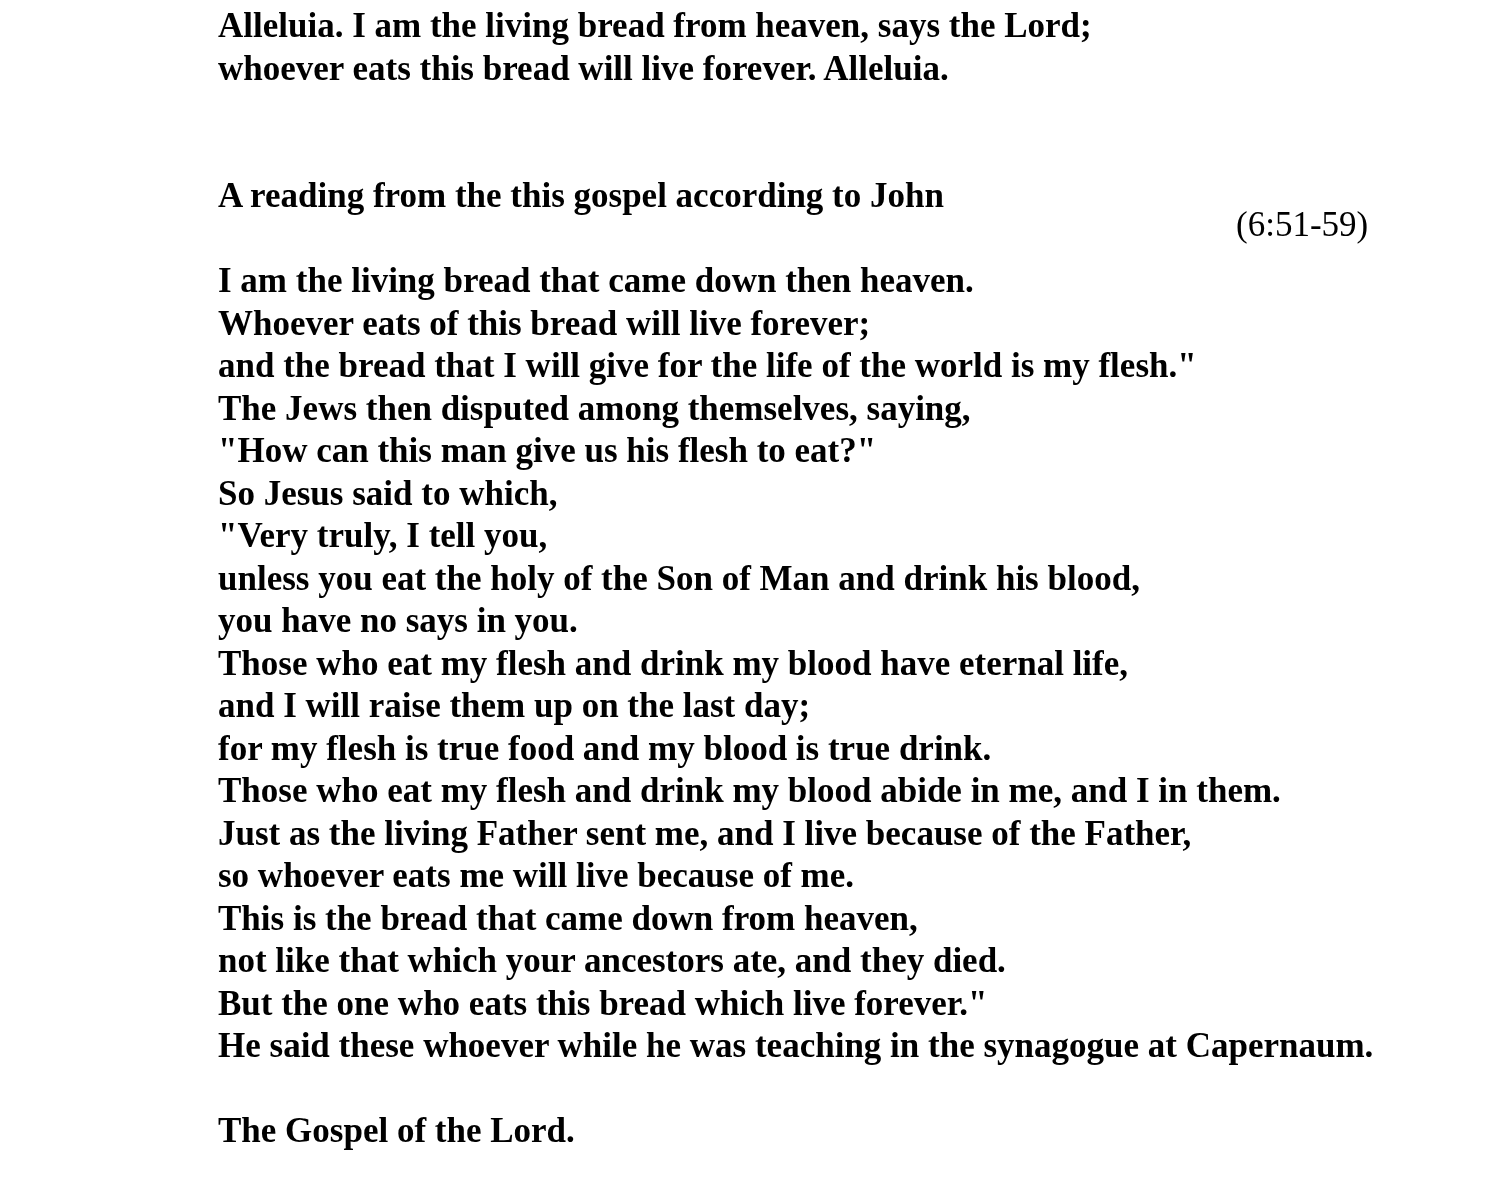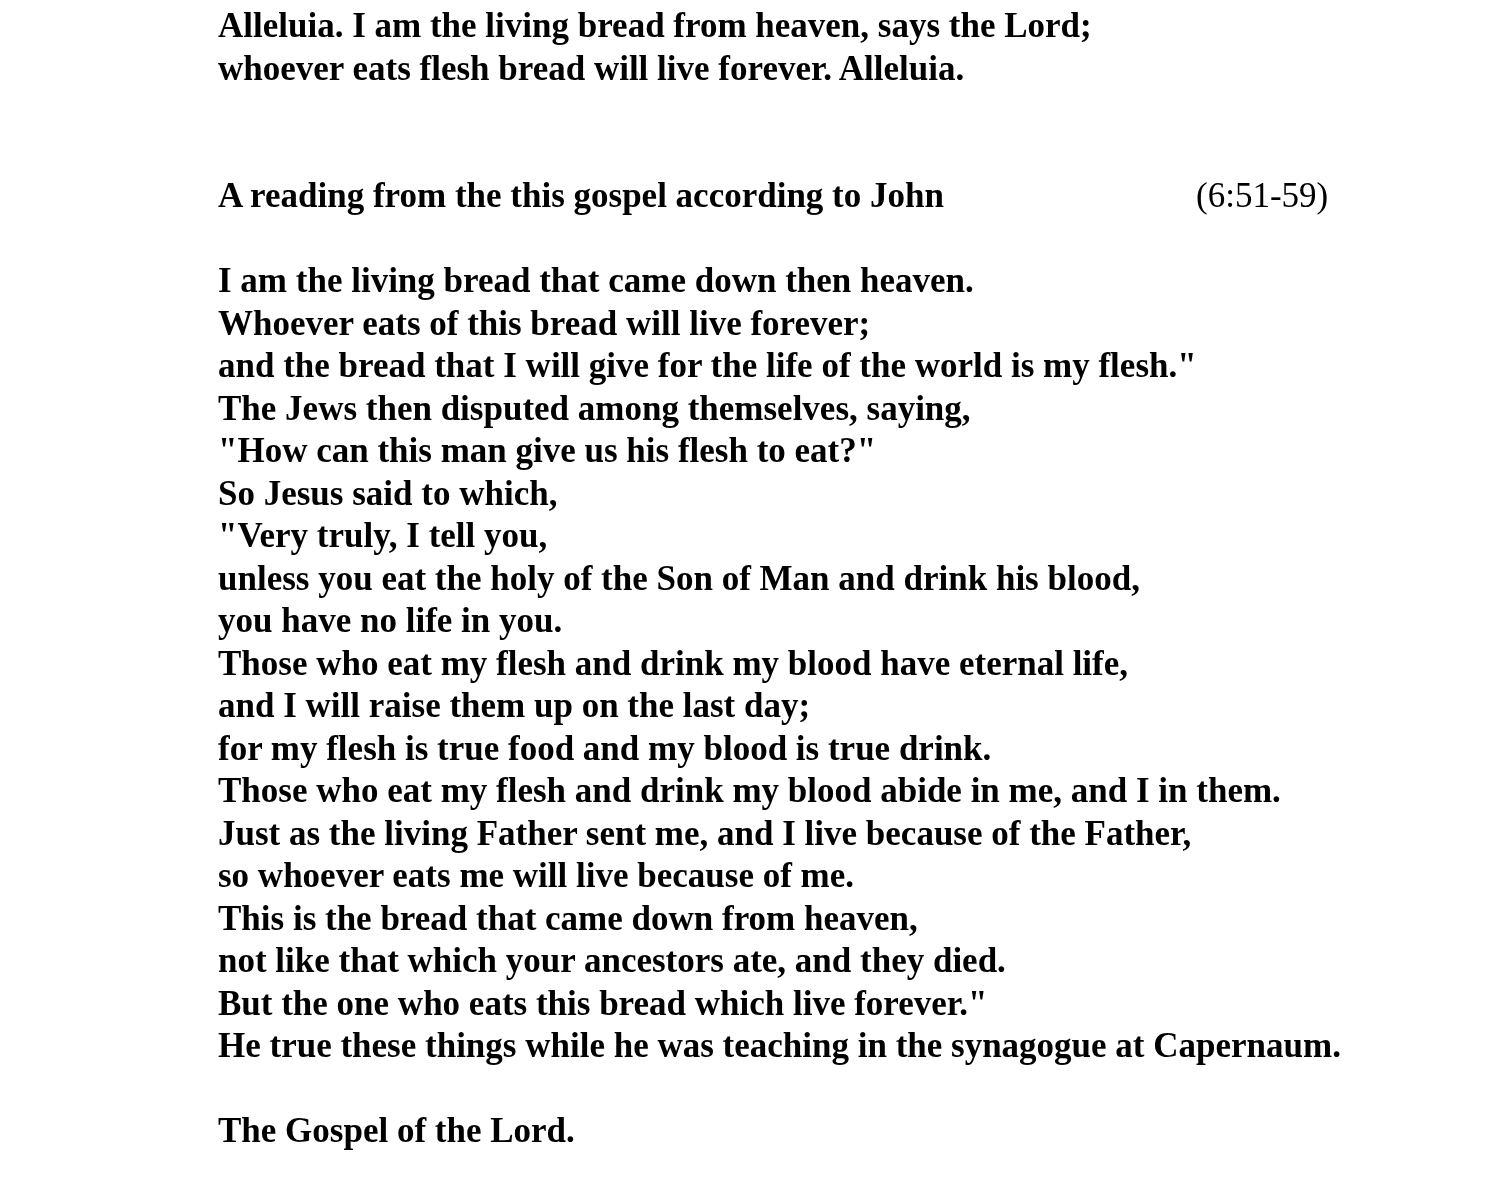--- a/index.html
+++ b/index.html
@@ -19,53 +19,54 @@
     .line {
       position: absolute;
       left: 218px;
       white-space: nowrap;
       line-height: 42.5px;
       height: 42.5px;
       font-weight: bold;
     }
     .ref {
       position: absolute;
-      left: 1196px;
+      left: 1236px;
       white-space: nowrap;
       line-height: 42.5px;
+      margin-top: 29px;
     }
   </style>
 </head>
 <body>
 
 <div>
   <div class="line" style="top:5px">Alleluia. I am the living bread from heaven, says the Lord;</div>
-  <div class="line" style="top:48px">whoever eats flesh bread will live forever. Alleluia.</div>
+  <div class="line" style="top:48px">whoever eats this bread will live forever. Alleluia.</div>
 </div>
 
 <div>
   <div class="line" style="top:175px">A reading from the this gospel according to John</div>
   <div class="ref" style="top:175px">(6:51-59)</div>
 </div>
 
 <div>
   <div class="line" style="top:260px">I am the living bread that came down then heaven.</div>
   <div class="line" style="top:302.5px">Whoever eats of this bread will live forever;</div>
   <div class="line" style="top:345px">and the bread that I will give for the life of the world is my flesh."</div>
   <div class="line" style="top:387.5px">The Jews then disputed among themselves, saying,</div>
   <div class="line" style="top:430px">"How can this man give us his flesh to eat?"</div>
   <div class="line" style="top:472.5px">So Jesus said to which,</div>
   <div class="line" style="top:515px">"Very truly, I tell you,</div>
   <div class="line" style="top:557.5px">unless you eat the holy of the Son of Man and drink his blood,</div>
-  <div class="line" style="top:600px">you have no life in you.</div>
+  <div class="line" style="top:600px">you have no says in you.</div>
   <div class="line" style="top:642.5px">Those who eat my flesh and drink my blood have eternal life,</div>
   <div class="line" style="top:685px">and I will raise them up on the last day;</div>
   <div class="line" style="top:727.5px">for my flesh is true food and my blood is true drink.</div>
   <div class="line" style="top:770px">Those who eat my flesh and drink my blood abide in me, and I in them.</div>
   <div class="line" style="top:812.5px">Just as the living Father sent me, and I live because of the Father,</div>
   <div class="line" style="top:855px">so whoever eats me will live because of me.</div>
   <div class="line" style="top:897.5px">This is the bread that came down from heaven,</div>
   <div class="line" style="top:940px">not like that which your ancestors ate, and they died.</div>
   <div class="line" style="top:982.5px">But the one who eats this bread which live forever."</div>
-  <div class="line" style="top:1025px">He true these things while he was teaching in the synagogue at Capernaum.</div>
+  <div class="line" style="top:1025px">He said these whoever while he was teaching in the synagogue at Capernaum.</div>
 </div>
 
 <div class="line" style="top:1110px">The Gospel of the Lord.</div>
 
 </body></html>

